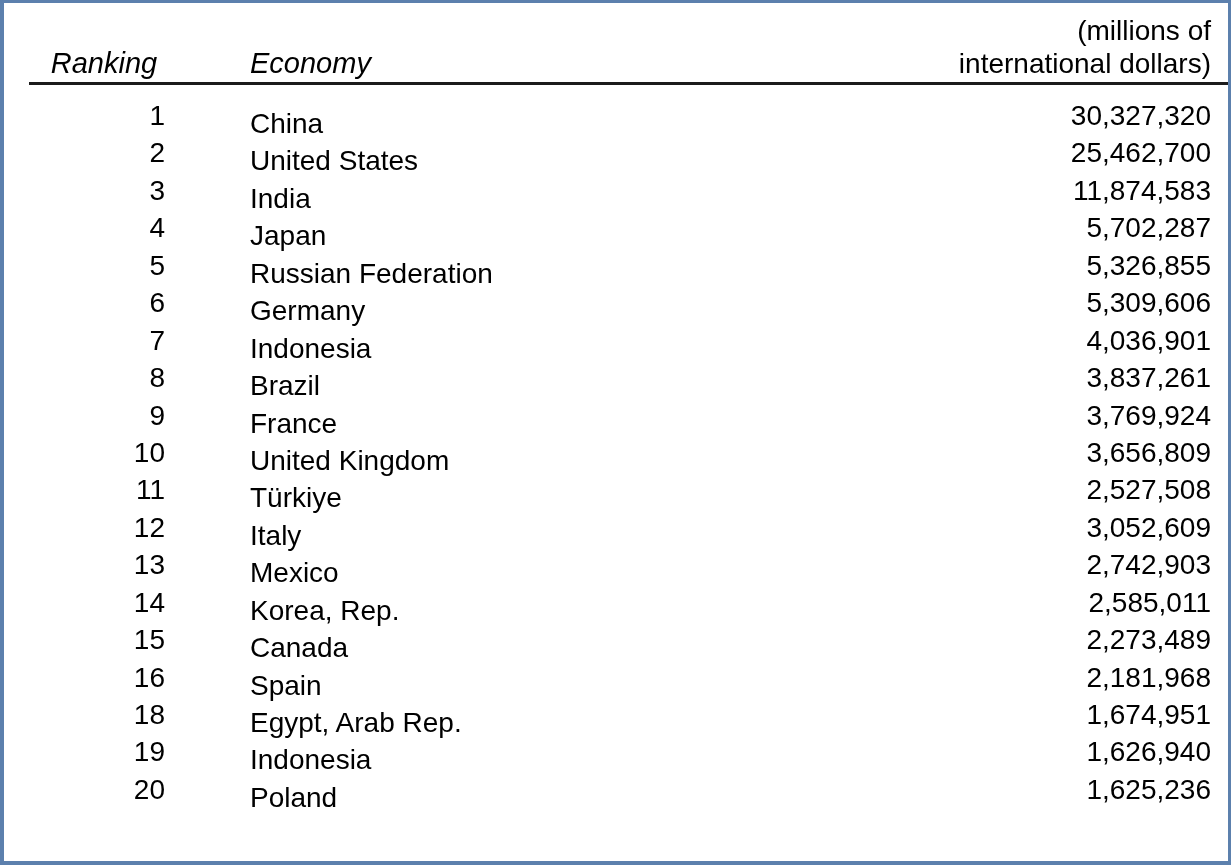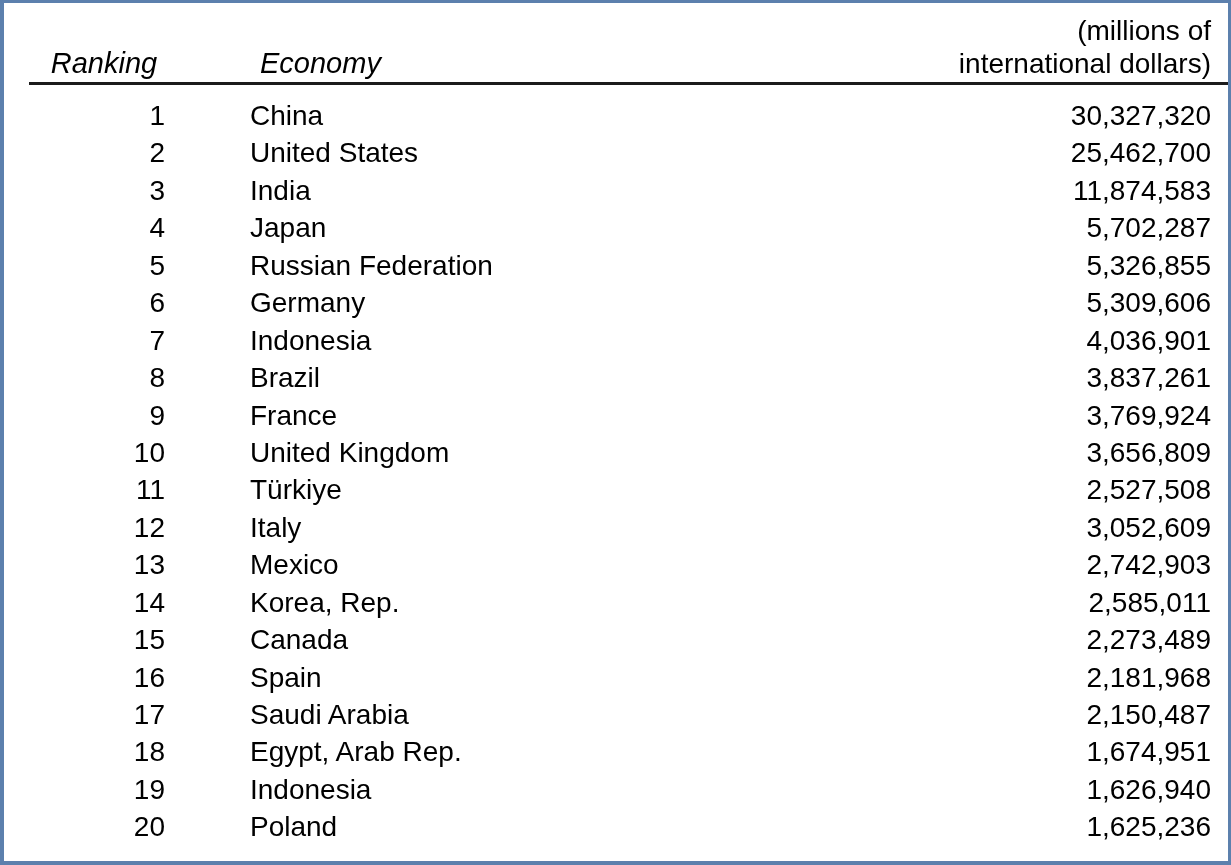--- a/index.html
+++ b/index.html
@@ -51,21 +51,21 @@
     text-align: center;
     font-style: italic;
     font-size: 29px;
     line-height: 33px;
     color: #000000;
     white-space: nowrap;
   }
 
   .hdr-economy {
     position: absolute;
-    left: 256px;
+    left: 246px;
     top: 44px;
     text-align: left;
     font-style: italic;
     font-size: 29px;
     line-height: 33px;
     color: #000000;
     white-space: nowrap;
   }
 
   .hdr-units {
@@ -111,21 +111,21 @@
     text-align: right;
     font-size: 28px;
     line-height: 34px;
     color: #000000;
     white-space: nowrap;
   }
 
   .cell-economy {
     position: absolute;
     left: 246px;
-    top: 0;
+    top: 8px;
     text-align: left;
     font-size: 28px;
     line-height: 34px;
     color: #000000;
     white-space: nowrap;
   }
 
   .cell-value {
     position: absolute;
     right: 17px;
@@ -232,25 +232,20 @@
           <div class="cell-rank">15</div>
           <div class="cell-economy">Canada</div>
           <div class="cell-value">2,273,489</div>
         </div>
         <div class="row">
           <div class="cell-rank">16</div>
           <div class="cell-economy">Spain</div>
           <div class="cell-value">2,181,968</div>
         </div>
         <div class="row">
-          <div class="cell-rank">17</div>
-          <div class="cell-economy">Saudi Arabia</div>
-          <div class="cell-value">2,150,487</div>
-        </div>
-        <div class="row">
           <div class="cell-rank">18</div>
           <div class="cell-economy">Egypt, Arab Rep.</div>
           <div class="cell-value">1,674,951</div>
         </div>
         <div class="row">
           <div class="cell-rank">19</div>
           <div class="cell-economy">Indonesia</div>
           <div class="cell-value">1,626,940</div>
         </div>
         <div class="row">

